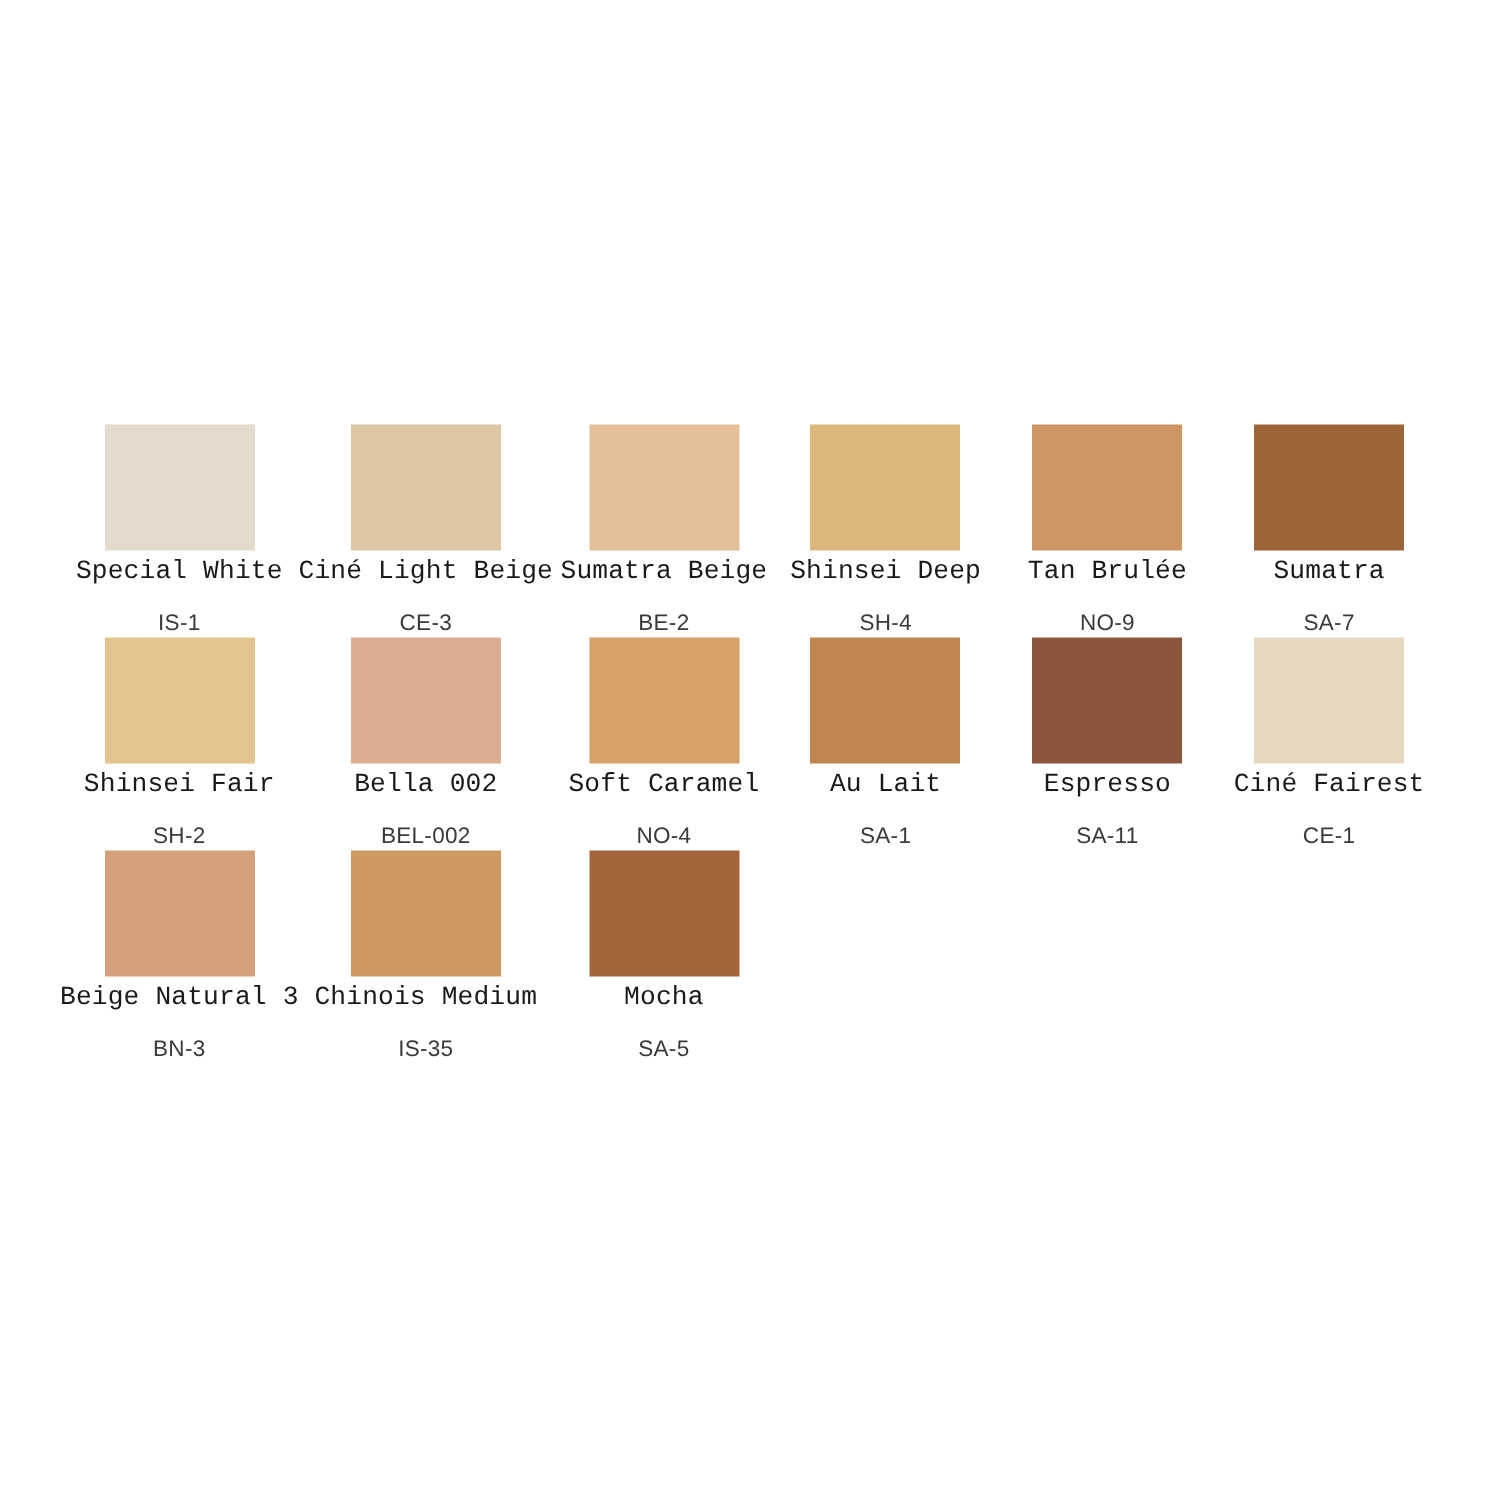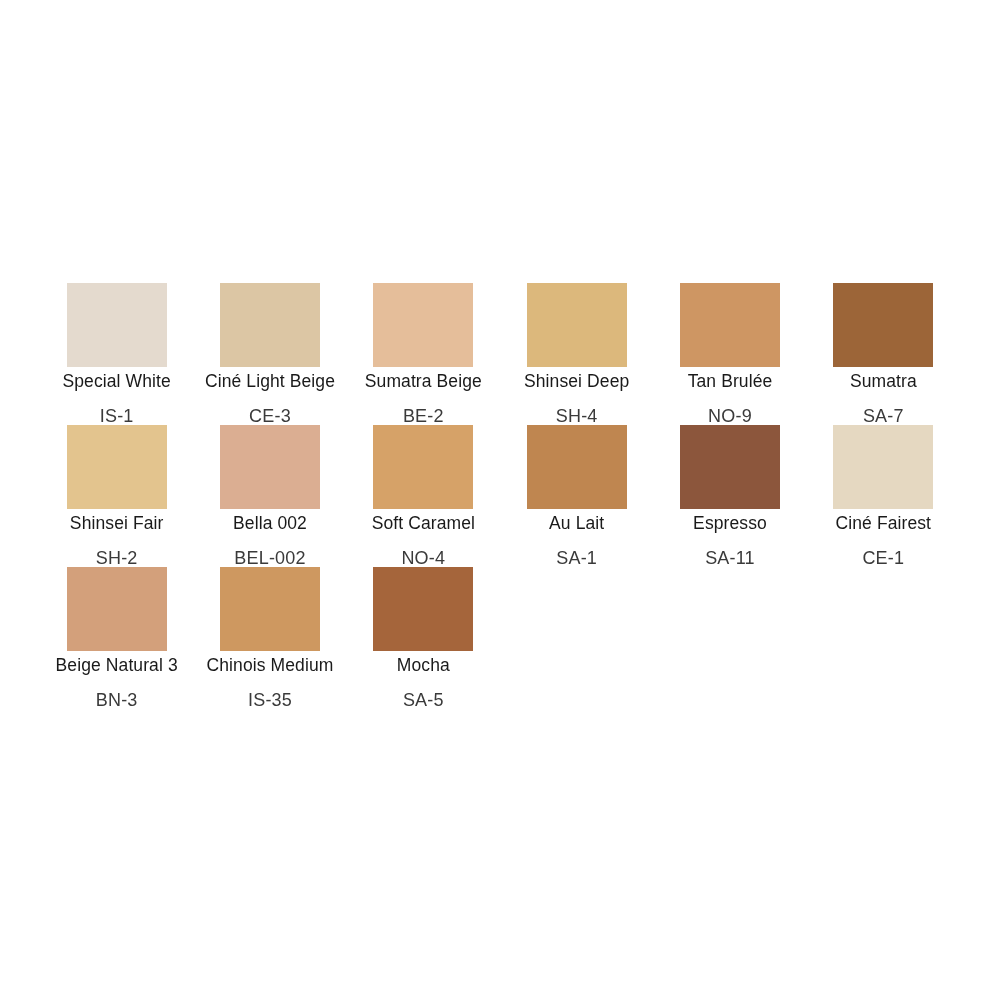--- a/index.html
+++ b/index.html
@@ -50,25 +50,26 @@
   }
 
   .swatch-name {
     margin-top: 4px;
     font-size: 17.5px;
     line-height: 21px;
     color: #1a1a1a;
     text-align: center;
     white-space: nowrap;
     letter-spacing: 0.1px;
+    font-family: Liberation Mono, monospace;
   }
 
   .swatch-code {
     margin-top: 15px;
-    font-size: 18px;
+    font-size: 15px;
     line-height: 18px;
     color: #3a3a3a;
     text-align: center;
     white-space: nowrap;
     letter-spacing: 0.2px;
   }
 </style>
 </head>
 <body style="background-color: rgb(255, 255, 255);">
 

